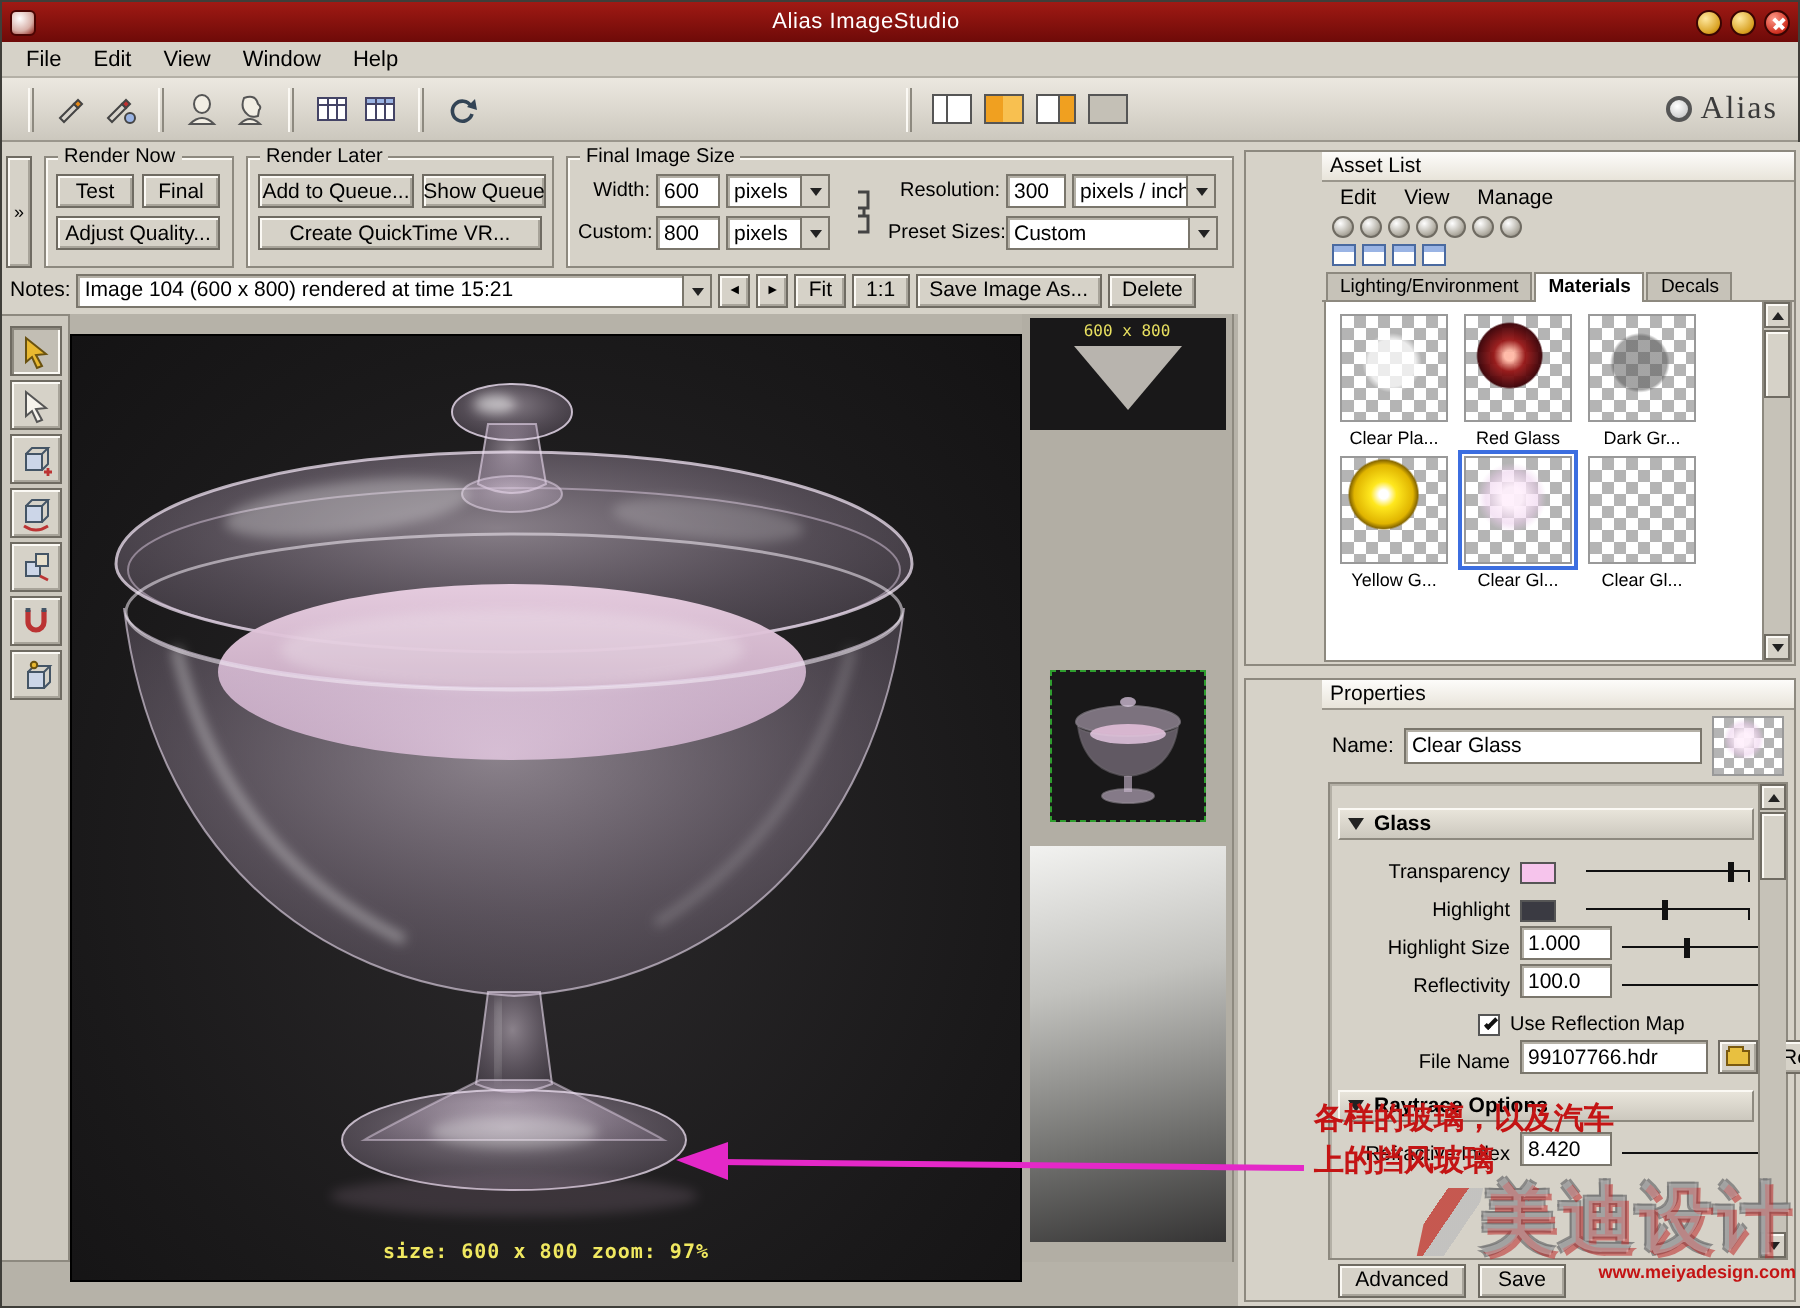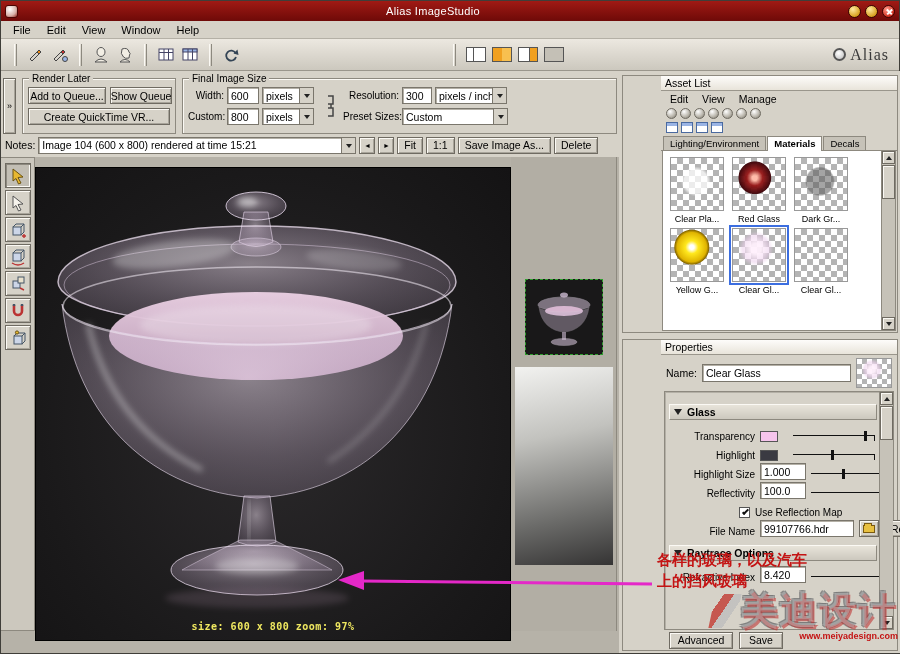--- a/index.html
+++ b/index.html
@@ -252,20 +252,30 @@
 
   <div class="body-row">
 
     <div class="left-col">
 
       <div class="controls-row">
         <button class="btn chev-btn">
             <span>»</span>
           </button>
 
+        <div class="groupbox" style="width:95px;">
+          <span class="gb-title">Render Now</span>
+          <div class="gb-row">
+            <button class="btn" style="width:39px;">Test</button>
+            <button class="btn" style="width:39px;">Final</button>
+          </div>
+          <div class="gb-row">
+            <button class="btn" style="width:82px;">Adjust Quality...</button>
+          </div>
+        </div>
 
         <div class="groupbox" style="width:154px;">
           <span class="gb-title">Render Later</span>
           <div class="gb-row">
             <button class="btn" style="width:78px;">Add to Queue...</button>
             <button class="btn" style="width:62px;">Show Queue</button>
           </div>
           <div class="gb-row">
             <button class="btn" style="width:144px;">Create QuickTime VR...</button>
           </div>
@@ -425,20 +435,24 @@
 
             <path d="M 204 372 Q 160 394 146 402 L 296 402 Q 282 394 238 372 Z" fill="url(#glassBody)" stroke="#e9dcee" stroke-opacity=".5"></path>
             <ellipse cx="221" cy="402" rx="86" ry="25" fill="url(#glassBody)" stroke="#eee0f2" stroke-opacity=".75"></ellipse>
             <ellipse cx="221" cy="398" rx="42" ry="8" fill="#ffffff" opacity=".3" filter="url(#soft)"></ellipse>
             <ellipse cx="221" cy="430" rx="92" ry="10" fill="#cba8c4" opacity=".16" filter="url(#soft)"></ellipse>
           </svg>
           <div class="vp-status">size: 600 x 800 zoom: 97%</div>
         </div>
 
         <div class="filmstrip">
+          <div class="fs-top">
+            <div class="fs-label">600 x 800</div>
+            <div class="fs-tri"></div>
+          </div>
           <div class="fs-current">
             <svg width="64" height="64" viewBox="0 0 64 64">
               <ellipse cx="32" cy="10" rx="4" ry="2.5" fill="#cdbcd2" opacity=".8"></ellipse>
               <path d="M 6 20 A 26 8 0 0 1 58 20 A 26 6 0 0 1 6 20 Z" fill="#cdbcd2" opacity=".55" stroke="#e6d8ea" stroke-opacity=".7"></path>
               <ellipse cx="32" cy="26" rx="19" ry="5" fill="#dcb9d4" opacity=".95"></ellipse>
               <path d="M 7 22 C 9 38 19 46 32 47 C 45 46 55 38 57 22 A 25 5 0 0 1 7 22 Z" fill="#cdbcd2" opacity=".4" stroke="#e6d8ea" stroke-opacity=".6"></path>
               <rect x="30" y="47" width="4" height="8" fill="#cdbcd2" opacity=".6"></rect>
               <ellipse cx="32" cy="57" rx="13" ry="3.5" fill="#cdbcd2" opacity=".6" stroke="#e6d8ea" stroke-opacity=".6"></ellipse>
             </svg>
           </div>

